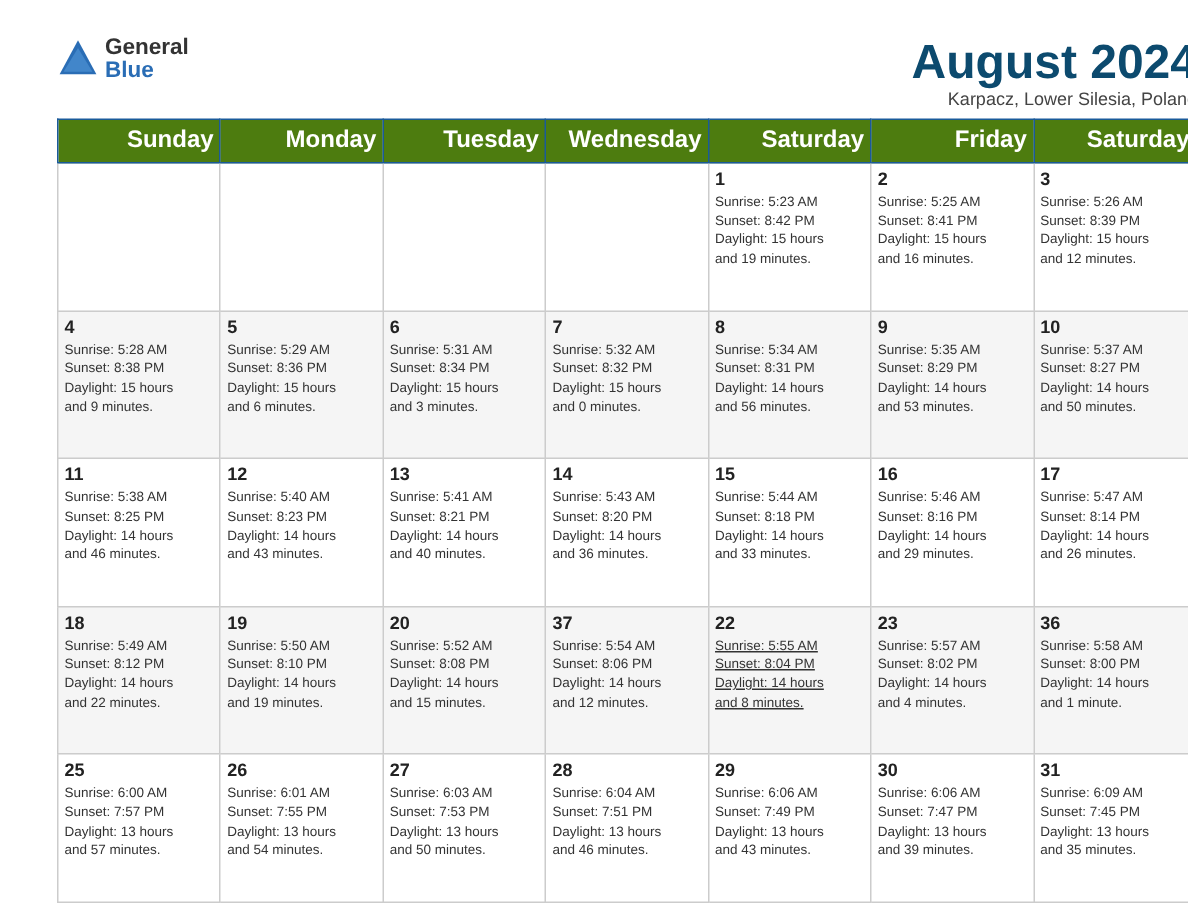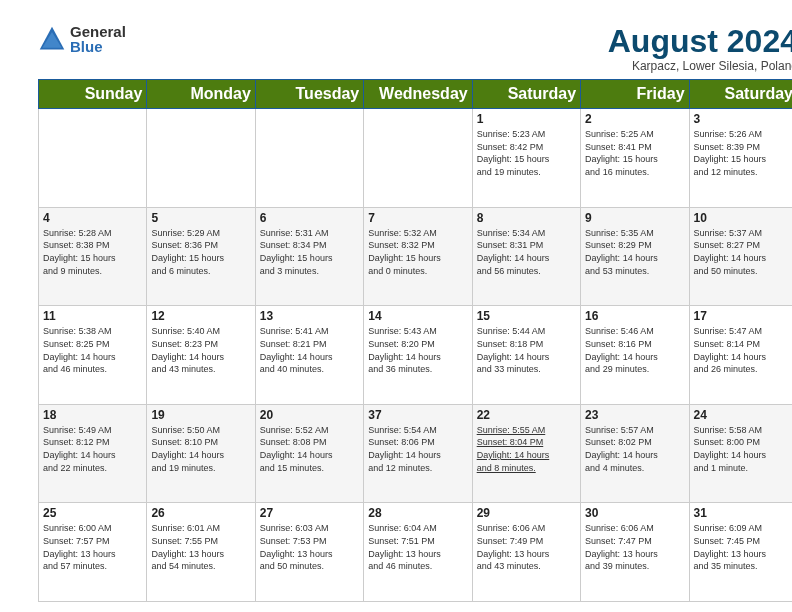--- a/index.html
+++ b/index.html
@@ -305,21 +305,21 @@
 and 8 minutes.</div>
           </td>
           <td>
             <span class="day-num">23</span>
             <div class="day-info" style="white-space: pre-line;">Sunrise: 5:57 AM
 Sunset: 8:02 PM
 Daylight: 14 hours
 and 4 minutes.</div>
           </td>
           <td>
-            <span class="day-num">24</span>
+            <span class="day-num">36</span>
             <div class="day-info" style="white-space: pre-line;">Sunrise: 5:58 AM
 Sunset: 8:00 PM
 Daylight: 14 hours
 and 1 minute.</div>
           </td>
         </tr>
         <tr>
           <td>
             <span class="day-num">25</span>
             <div class="day-info" style="white-space: pre-line;">Sunrise: 6:00 AM

